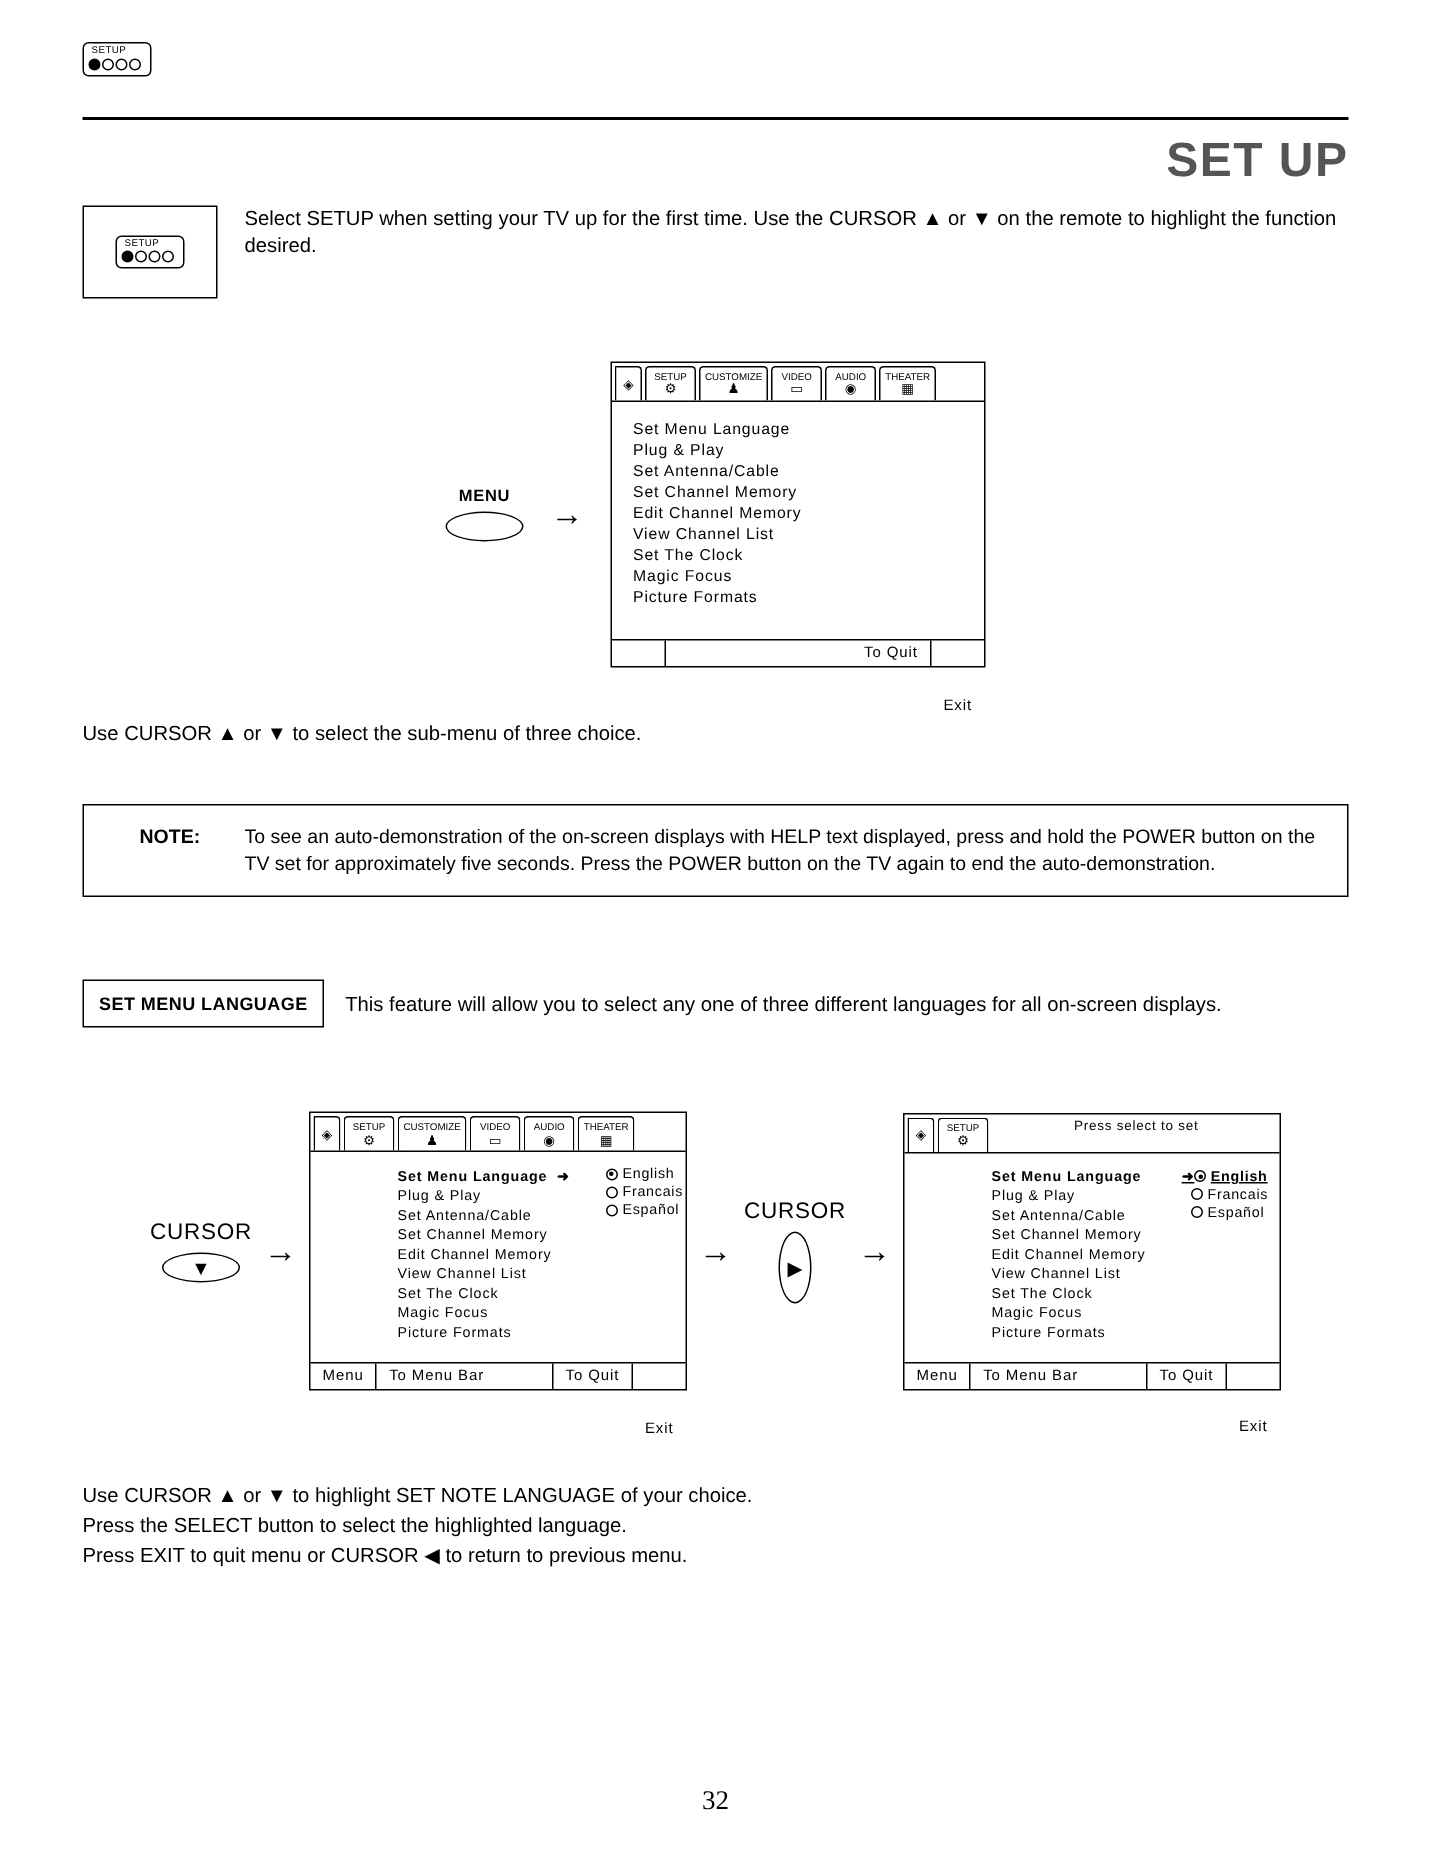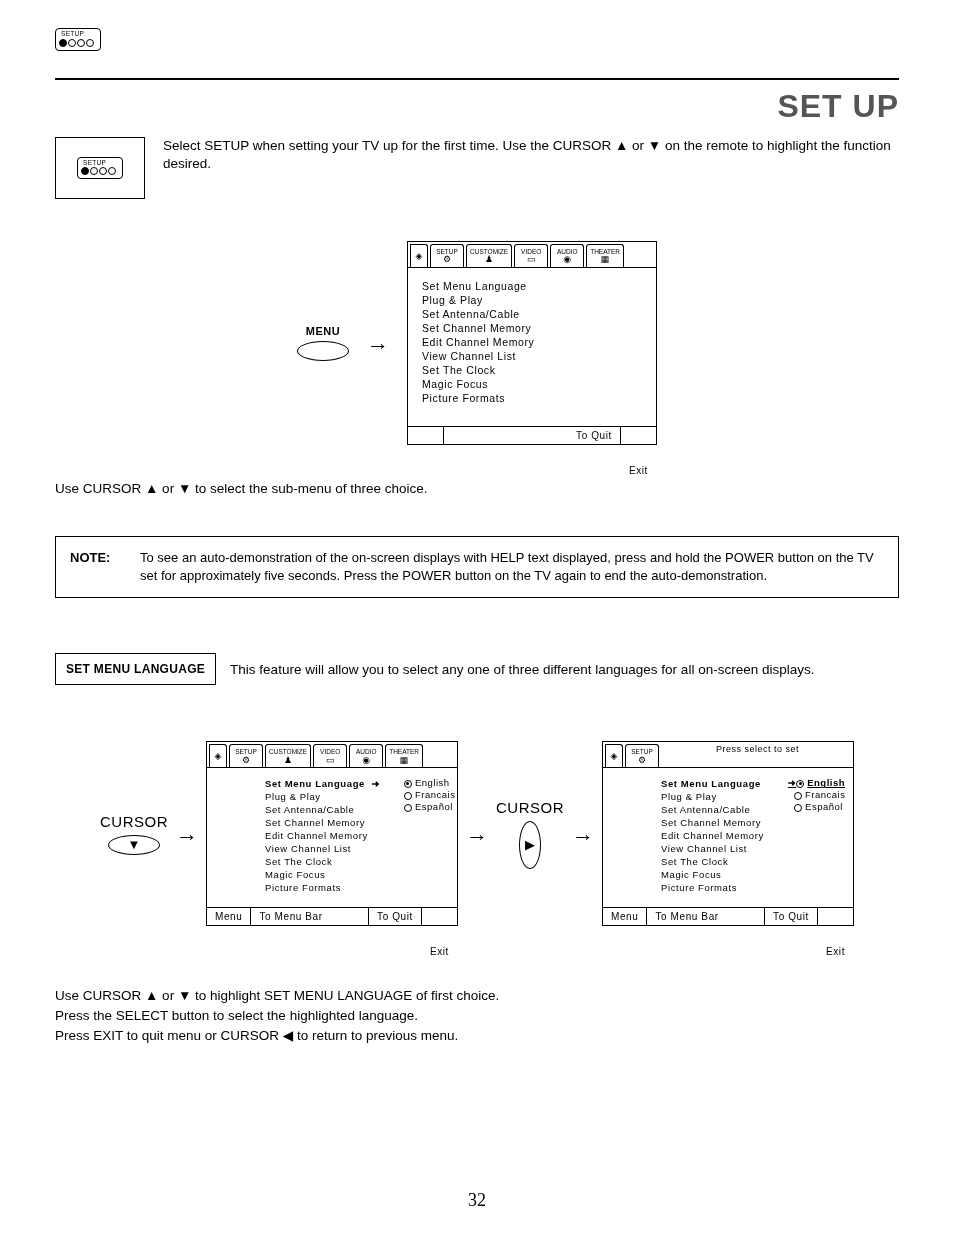--- a/index.html
+++ b/index.html
@@ -179,20 +179,21 @@
     padding: 12px 14px;
     font-size: 13px;
     line-height: 1.4;
     display: flex;
     gap: 20px;
     margin-bottom: 55px;
   }
   .note-label {
     font-weight: bold;
     flex: 0 0 50px;
+    margin-left: 23px;
   }
   .section-row {
     display: flex;
     align-items: center;
     gap: 14px;
     margin-bottom: 56px;
   }
   .section-label-box {
     border: 1.5px solid #000;
     padding: 8px 10px;
@@ -471,18 +472,18 @@
     <div class="osd-footer">
       <div class="cell">Menu</div>
       <div class="cell spacer">To Menu Bar</div>
       <div class="cell">To Quit</div>
       <div class="cell">Exit</div>
     </div>
   </div>
 </div>
 
 <div class="final-instructions">
-  <div>Use CURSOR ▲ or ▼ to highlight SET MENU LANGUAGE of first choice.</div>
+  <div>Use CURSOR ▲ or ▼ to highlight SET NOTE LANGUAGE of your choice.</div>
   <div>Press the SELECT button to select the highlighted language.</div>
   <div>Press EXIT to quit menu or CURSOR ◀ to return to previous menu.</div>
 </div>
 
 <div class="page-num">32</div>
 
 </body></html>

